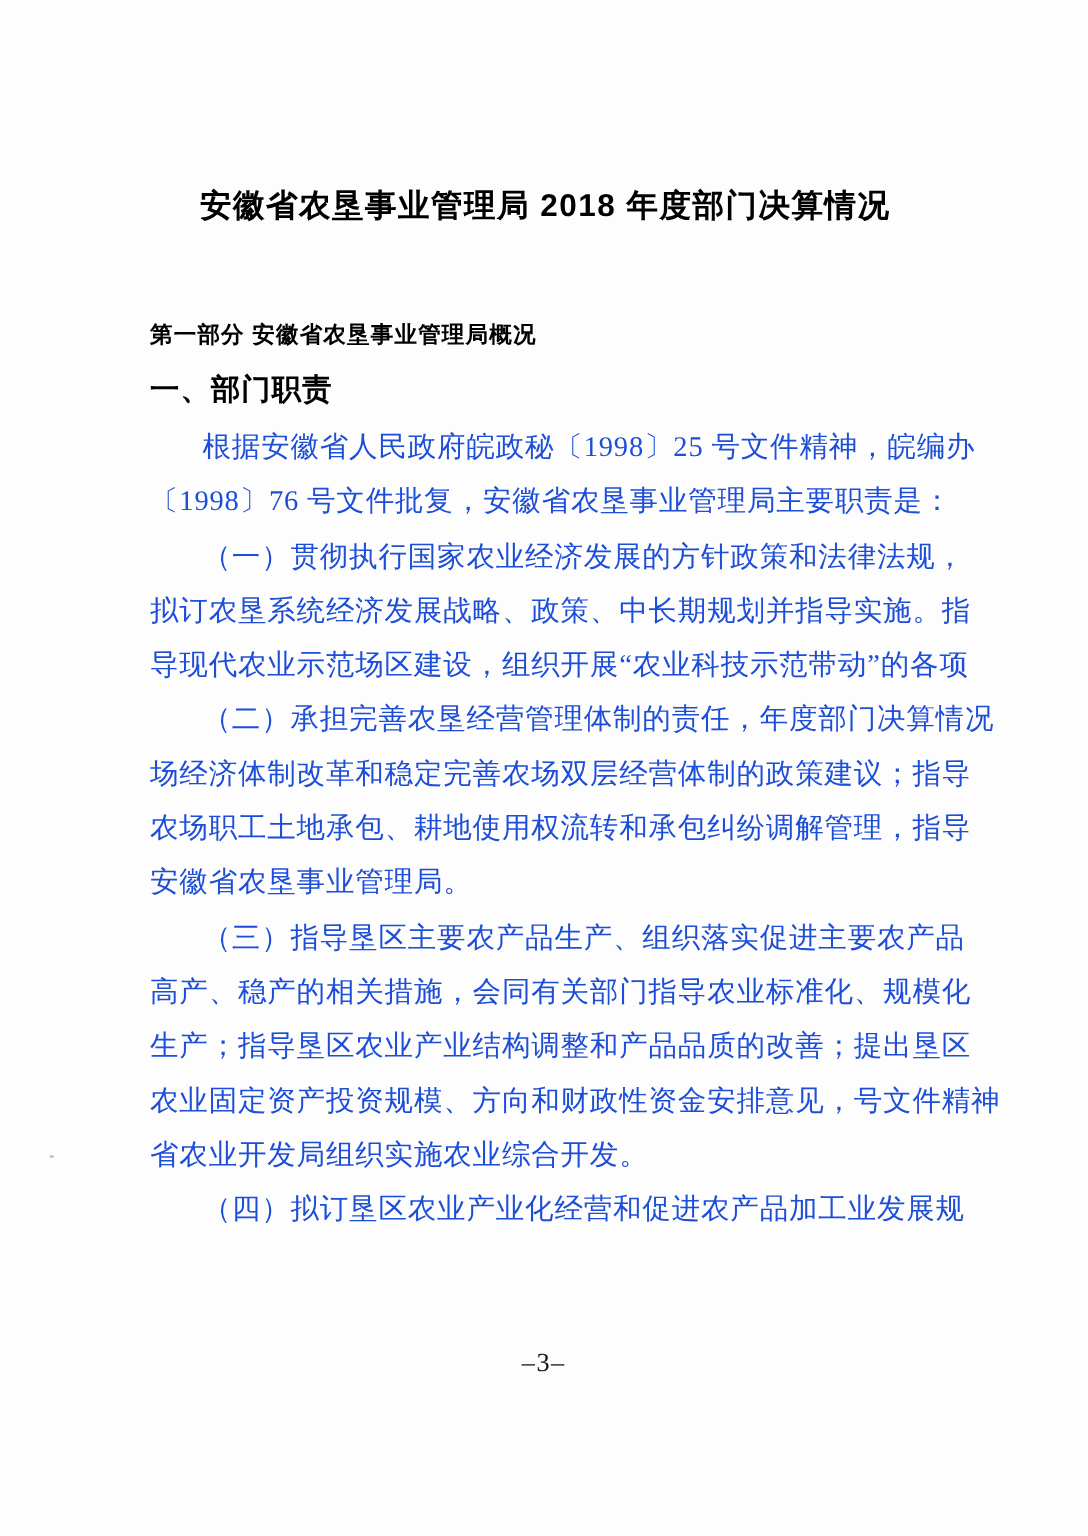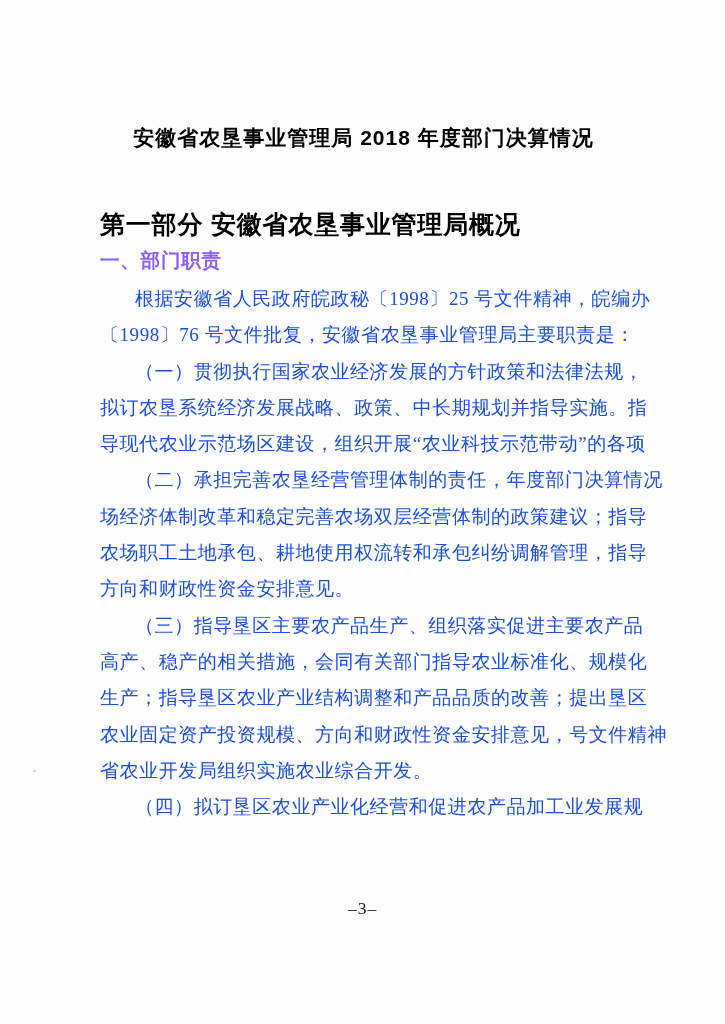--- a/index.html
+++ b/index.html
@@ -29,32 +29,32 @@
     font-size: 21px;
     letter-spacing: 1px;
     color: #000;
     white-space: nowrap;
   }
   .heading-1 {
     margin-top: 50px;
     line-height: 36px;
     font-family: "Liberation Sans", "DejaVu Sans", sans-serif;
     font-weight: 700;
-    font-size: 25px;
+    font-size: 15px;
     letter-spacing: 0.8px;
     color: #000;
     white-space: nowrap;
   }
   .heading-2 {
     line-height: 36px;
     font-family: "Liberation Sans", "DejaVu Sans", sans-serif;
     font-weight: 700;
     font-size: 19.5px;
     letter-spacing: 0.8px;
-    color: #8b5cf6;
+    color: #000000;
     white-space: nowrap;
   }
   .body-lines {
     margin-top: 3px;
   }
   .line {
     line-height: 36.3px;
     font-family: "Liberation Serif", "DejaVu Serif", serif;
     font-size: 19px;
     letter-spacing: 0.55px;
@@ -99,21 +99,21 @@
 
     <div class="body-lines">
       <div class="line indent">根据安徽省人民政府皖政秘〔1998〕25 号文件精神，皖编办</div>
       <div class="line">〔1998〕76 号文件批复，安徽省农垦事业管理局主要职责是：</div>
       <div class="line indent">（一）贯彻执行国家农业经济发展的方针政策和法律法规，</div>
       <div class="line">拟订农垦系统经济发展战略、政策、中长期规划并指导实施。指</div>
       <div class="line">导现代农业示范场区建设，组织开展“农业科技示范带动”的各项</div>
       <div class="line indent">（二）承担完善农垦经营管理体制的责任，年度部门决算情况</div>
       <div class="line">场经济体制改革和稳定完善农场双层经营体制的政策建议；指导</div>
       <div class="line">农场职工土地承包、耕地使用权流转和承包纠纷调解管理，指导</div>
-      <div class="line">方向和财政性资金安排意见。</div>
+      <div class="line">安徽省农垦事业管理局。</div>
       <div class="line indent">（三）指导垦区主要农产品生产、组织落实促进主要农产品</div>
       <div class="line">高产、稳产的相关措施，会同有关部门指导农业标准化、规模化</div>
       <div class="line">生产；指导垦区农业产业结构调整和产品品质的改善；提出垦区</div>
       <div class="line">农业固定资产投资规模、方向和财政性资金安排意见，号文件精神</div>
       <div class="line">省农业开发局组织实施农业综合开发。</div>
       <div class="line indent">（四）拟订垦区农业产业化经营和促进农产品加工业发展规</div>
     </div>
 
   </div>
 

